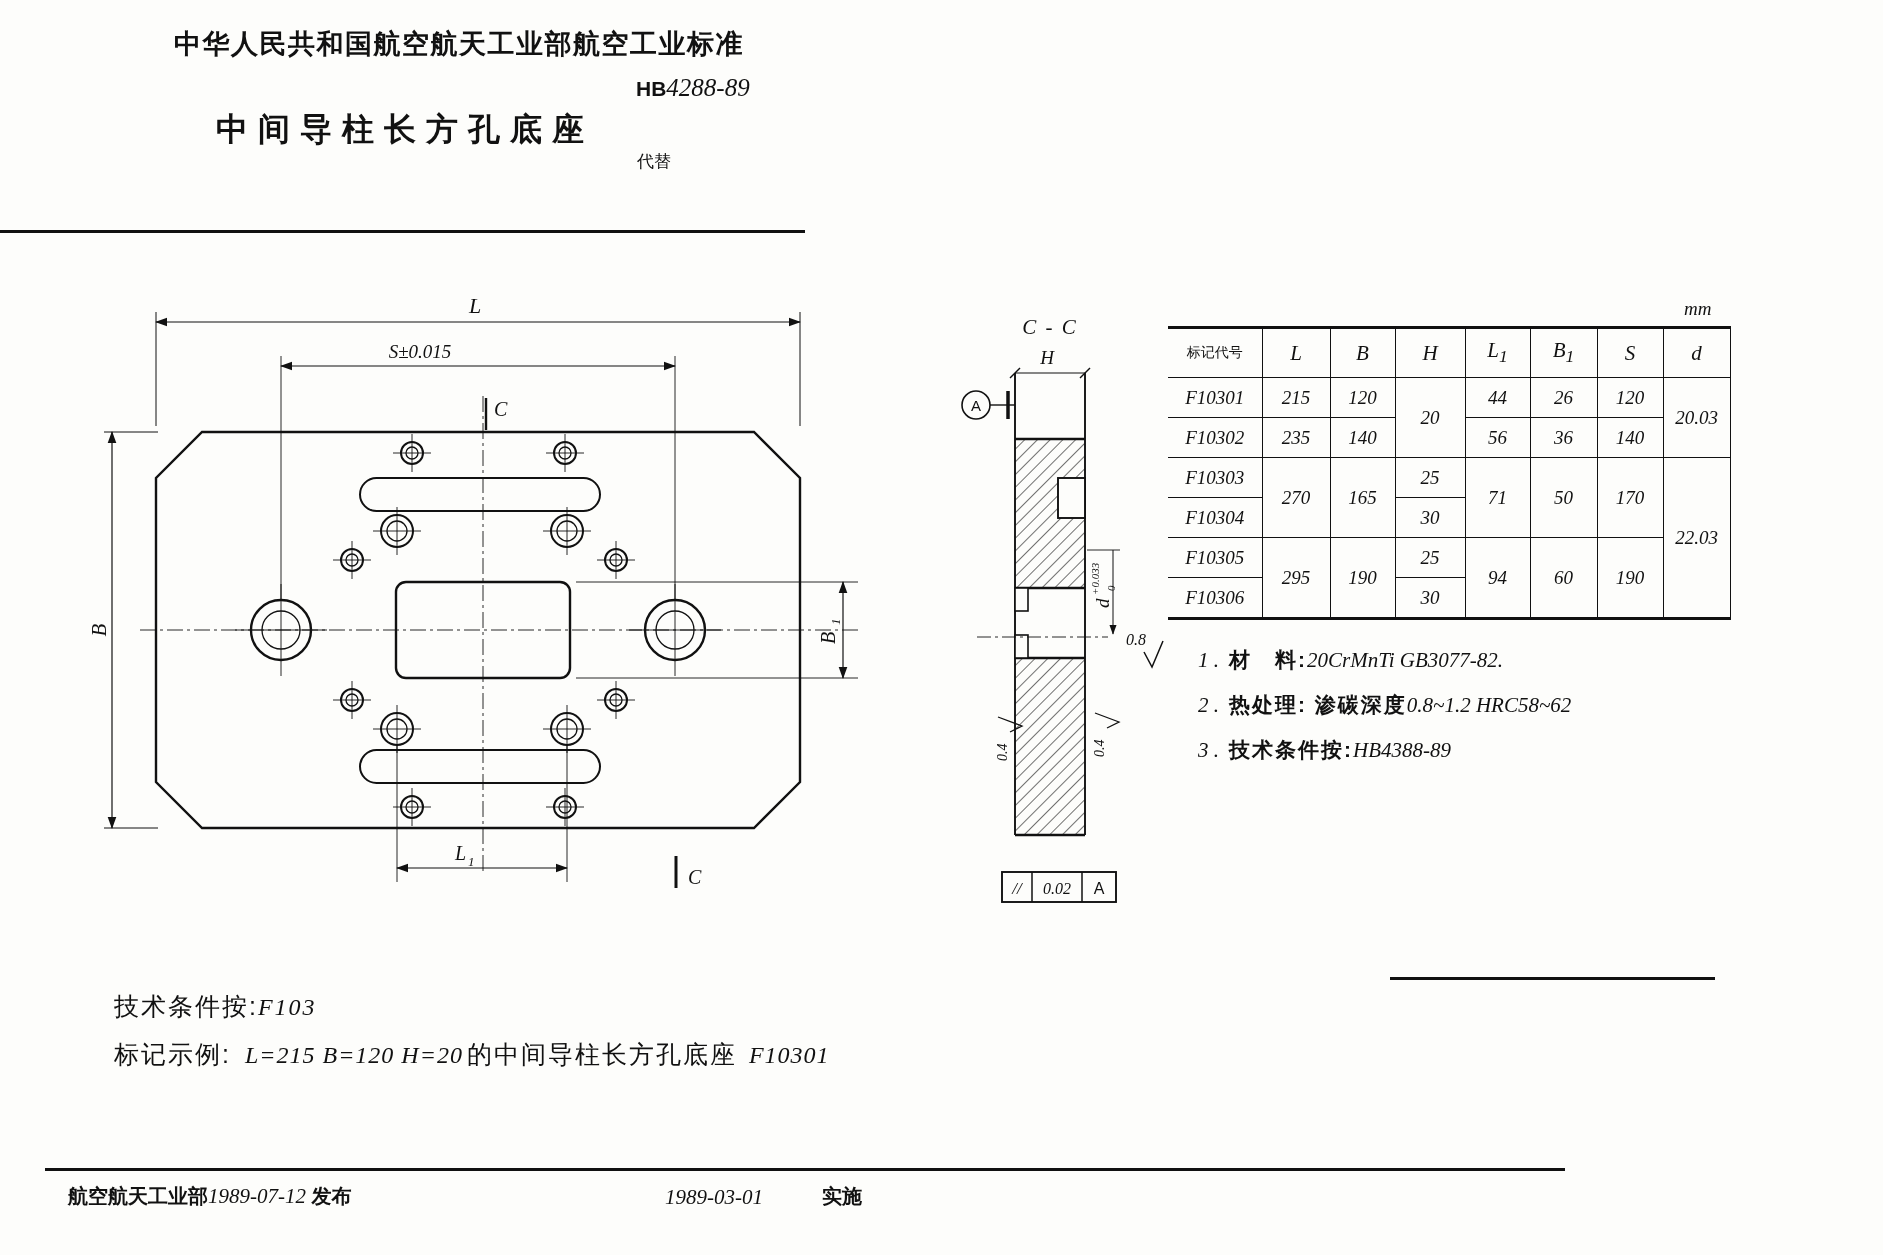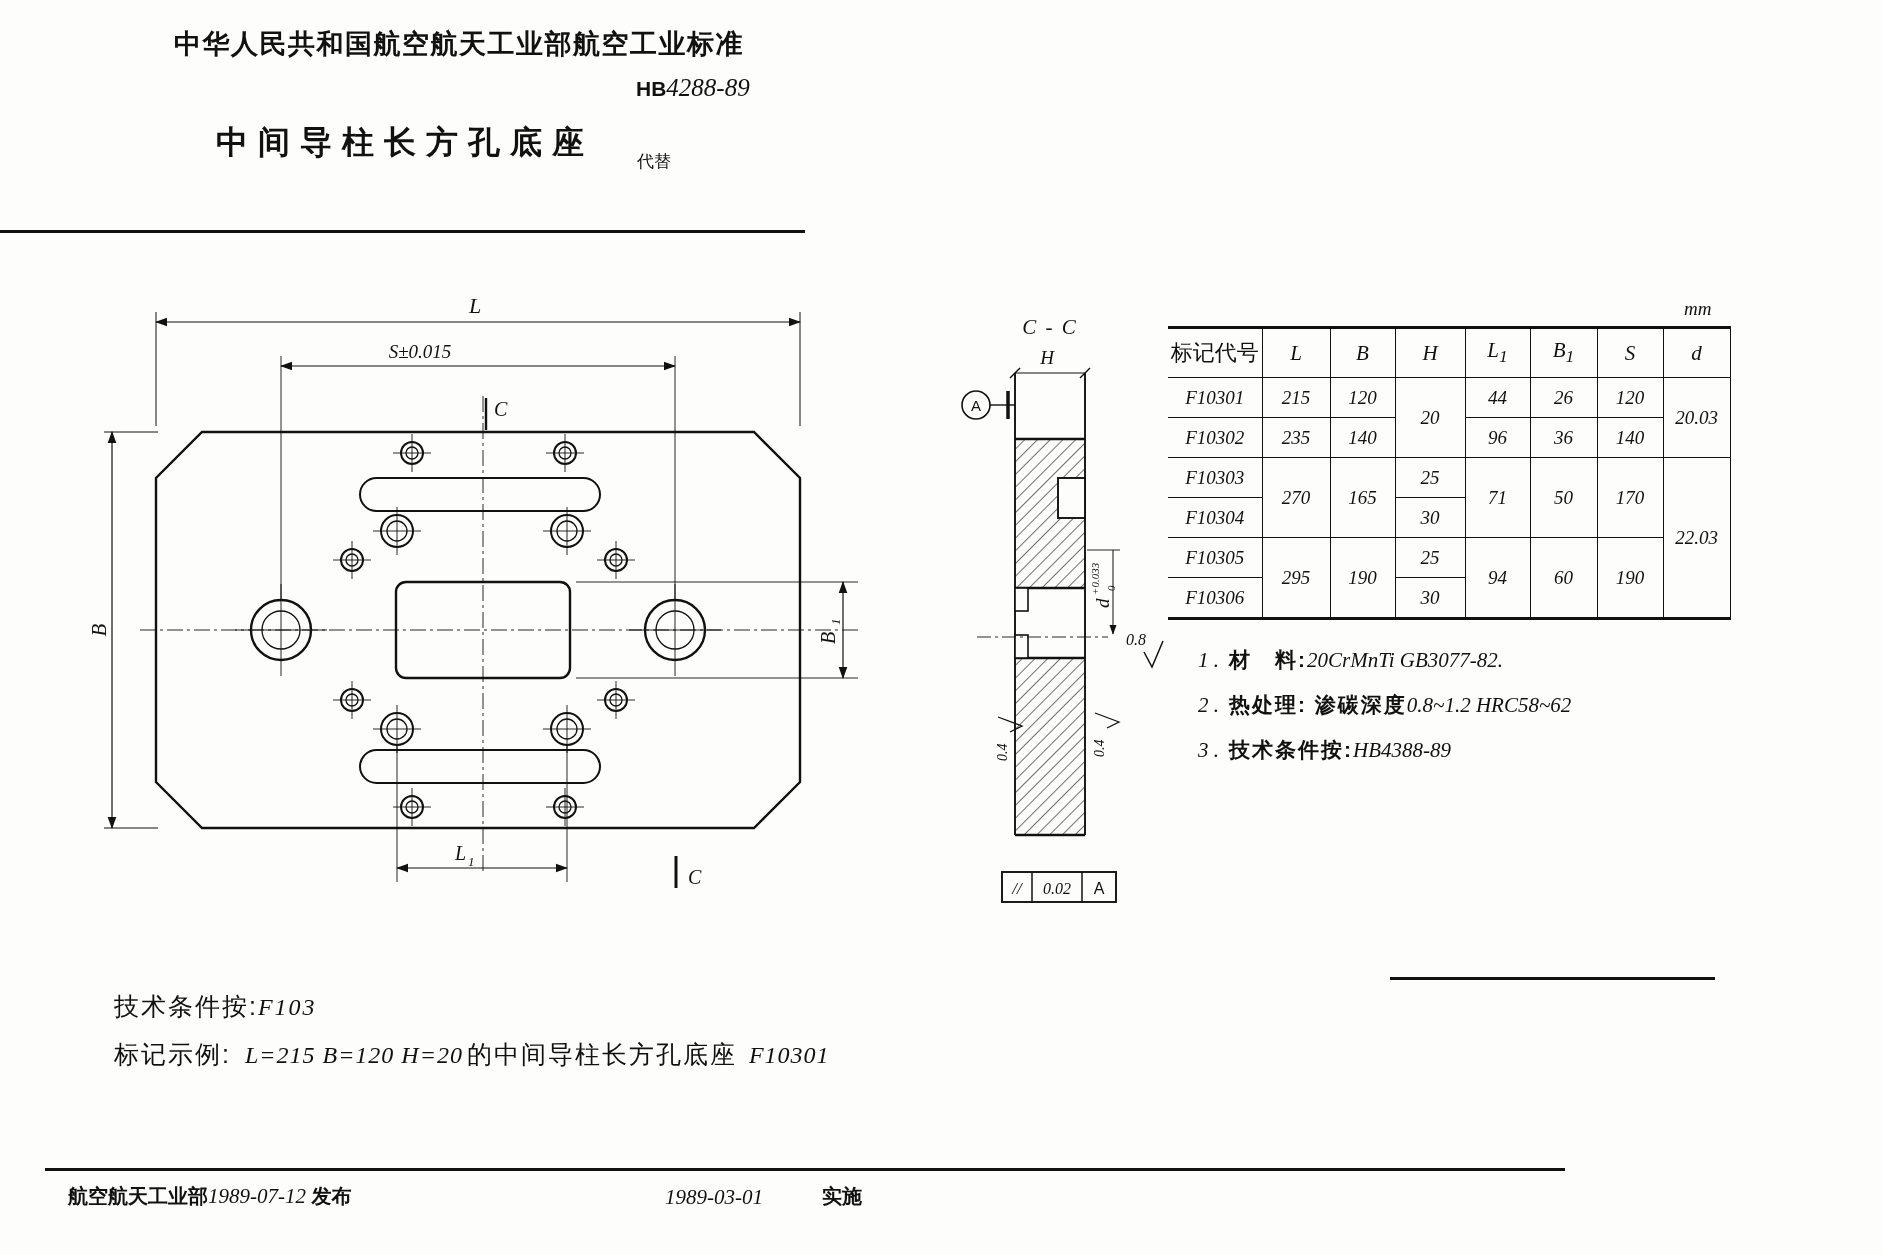--- a/index.html
+++ b/index.html
@@ -7,32 +7,32 @@
        font-family:"Liberation Sans",sans-serif;color:#111}
   .abs{position:absolute}
   .hw{font-family:"Liberation Serif",serif;font-style:italic}
   .rule{position:absolute;background:#111}
 
   
   .doc-header{left:174px;top:26px;font-size:27px;font-weight:bold;letter-spacing:1.5px}
   .std-no{left:636px;top:74px;font-size:21px}
   .std-no .pref{font-weight:bold}
   .std-no .num{font-family:"Liberation Serif",serif;font-style:italic;font-size:25px}
-  .doc-title{left:216px;top:121px;font-size:32px;font-weight:600;letter-spacing:10px}
+  .doc-title{left:216px;top:108px;font-size:32px;font-weight:600;letter-spacing:10px}
   .replaces{left:637px;top:150px;font-size:17px}
 
   
   .spec-wrap{left:1168px;top:326px}
   table.spec{border-collapse:collapse;table-layout:fixed;width:562px;
              border-top:3px solid #111;border-bottom:3px solid #111}
   .spec td,.spec th{border:1.6px solid #111;text-align:center;vertical-align:middle;padding:0}
   .spec tr>*:first-child{border-left:none}
   .spec th{height:48px;font-weight:normal}
   .spec td{height:39px}
-  .spec .hcjk{font-size:22px}
+  .spec .hcjk{font-size:14px}
   .spec .hvar{font-family:"Liberation Serif",serif;font-style:italic;font-size:21px}
   .spec .val,.spec .code{font-family:"Liberation Serif",serif;font-style:italic;font-size:19px}
   .unit-label{left:1684px;top:298px;font-size:19px}
 
   
   .notes{left:1198px;top:646px}
   .note-line{height:45px;white-space:nowrap;font-size:21px}
   .note-line .no{font-family:"Liberation Serif",serif;font-style:italic;margin-right:10px}
   .note-line .lbl{font-weight:700;letter-spacing:2px}
   .note-line .txt{font-family:"Liberation Serif",serif;font-style:italic;}
@@ -281,21 +281,21 @@
     <td class="val" rowspan="2">20</td>
     <td class="val">44</td>
     <td class="val">26</td>
     <td class="val">120</td>
     <td class="val" rowspan="2">20.03</td>
   </tr>
   <tr>
     <td class="code">F10302</td>
     <td class="val">235</td>
     <td class="val">140</td>
-    <td class="val">96</td>
+    <td class="val">56</td>
     <td class="val">36</td>
     <td class="val">140</td>
   </tr>
   <tr>
     <td class="code">F10303</td>
     <td class="val" rowspan="2">270</td>
     <td class="val" rowspan="2">165</td>
     <td class="val">25</td>
     <td class="val" rowspan="2">71</td>
     <td class="val" rowspan="2">50</td>

